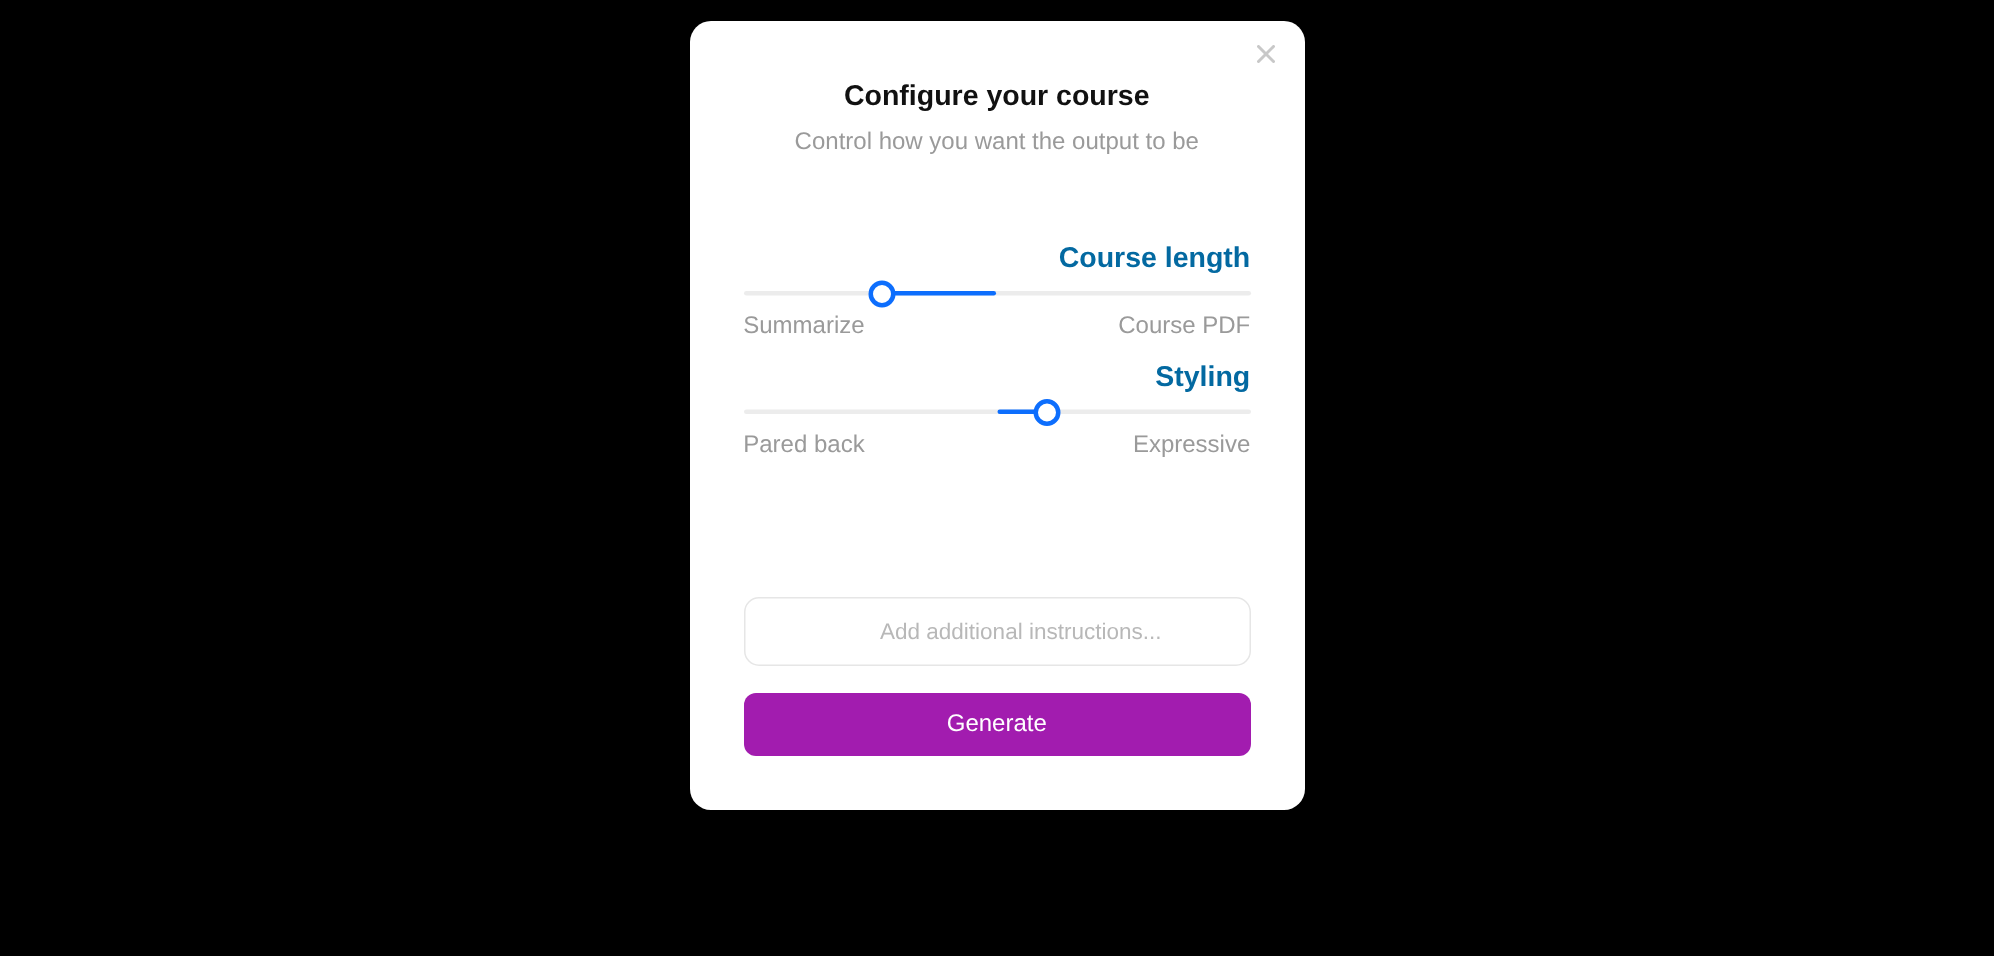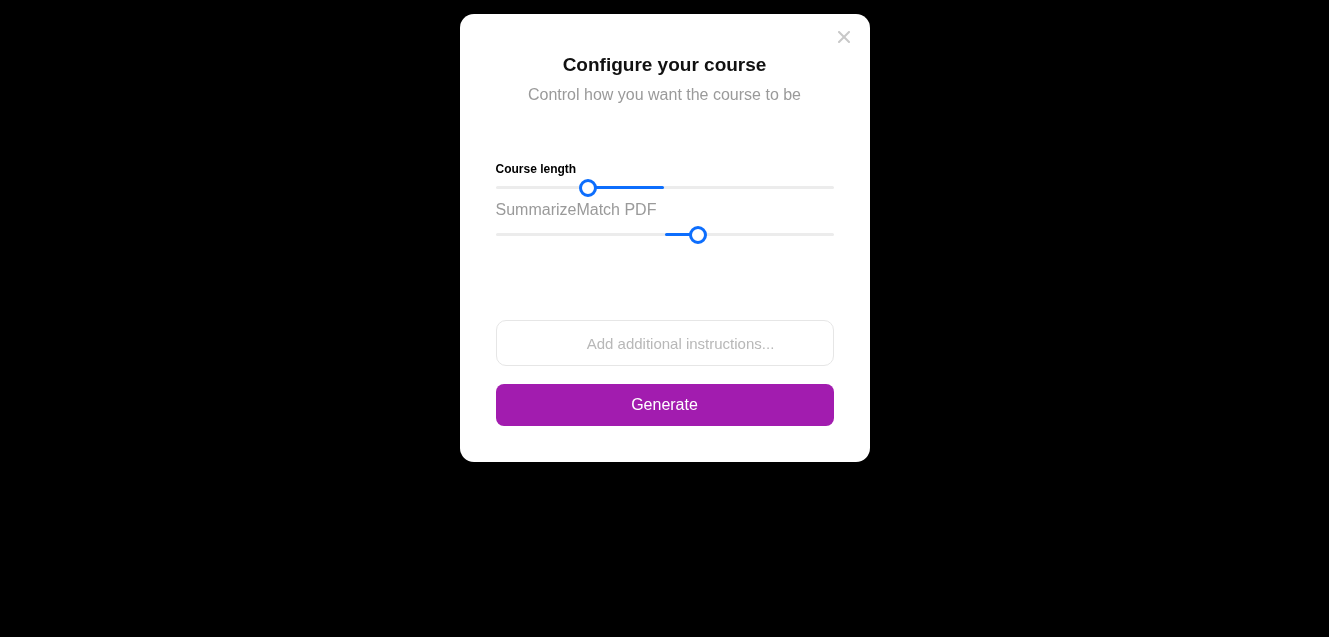--- a/index.html
+++ b/index.html
@@ -63,24 +63,24 @@
 
     .sliders {
       margin-top: 58px;
     }
 
     .slider-group {
       margin-bottom: 6px;
     }
 
     .slider-label {
-      text-align: left;
-      font-size: 12px;
+      text-align: right;
+      font-size: 19px;
       font-weight: 600;
-      color: #000000;
+      color: #0369a1;
       margin-bottom: 10px;
     }
 
     .slider-track {
       position: relative;
       height: 3px;
       background: #ececec;
       border-radius: 2px;
       width: 100%;
     }
@@ -100,21 +100,21 @@
       height: 18px;
       background: #fff;
       border: 3px solid #0d6efd;
       border-radius: 50%;
       transform: translate(-50%, -50%);
       cursor: grab;
     }
 
     .slider-ends {
       display: flex;
-      justify-content: flex-start;
+      justify-content: space-between;
       font-size: 16px;
       color: #9a9a9a;
       margin-top: 12px;
       margin-bottom: 14px;
     }
 
     .instructions-input {
       width: 100%;
       height: 46px;
       border: 1px solid #e6e6e6;
@@ -152,40 +152,45 @@
   <button class="close-btn">
     <span>
       <svg width="12" height="12" viewBox="0 0 12 12">
         <line x1="1" y1="1" x2="11" y2="11" stroke="#c8c8c8" stroke-width="2" stroke-linecap="round"></line>
         <line x1="11" y1="1" x2="1" y2="11" stroke="#c8c8c8" stroke-width="2" stroke-linecap="round"></line>
       </svg>
     </span>
   </button>
 
   <div class="title">Configure your course</div>
-  <div class="subtitle">Control how you want the course to be</div>
+  <div class="subtitle">Control how you want the output to be</div>
 
   <div class="sliders">
 
     <div class="slider-group">
       <div class="slider-label">Course length</div>
       <div class="slider-track">
         <div class="slider-fill" style="left: 27.5%; width: 22.5%;"></div>
         <div class="slider-thumb" style="left: 27.5%;"></div>
       </div>
       <div class="slider-ends">
         <span>Summarize</span>
-        <span>Match PDF</span>
+        <span>Course PDF</span>
       </div>
     </div>
 
     <div class="slider-group">
+      <div class="slider-label">Styling</div>
       <div class="slider-track">
         <div class="slider-fill" style="left: 50%; width: 10%;"></div>
         <div class="slider-thumb" style="left: 60%;"></div>
+      </div>
+      <div class="slider-ends">
+        <span>Pared back</span>
+        <span>Expressive</span>
       </div>
     </div>
 
 
   </div>
 
   <input type="text" class="instructions-input" placeholder="Add additional instructions..." style="">
 
   <button class="generate-btn">Generate</button>
 

